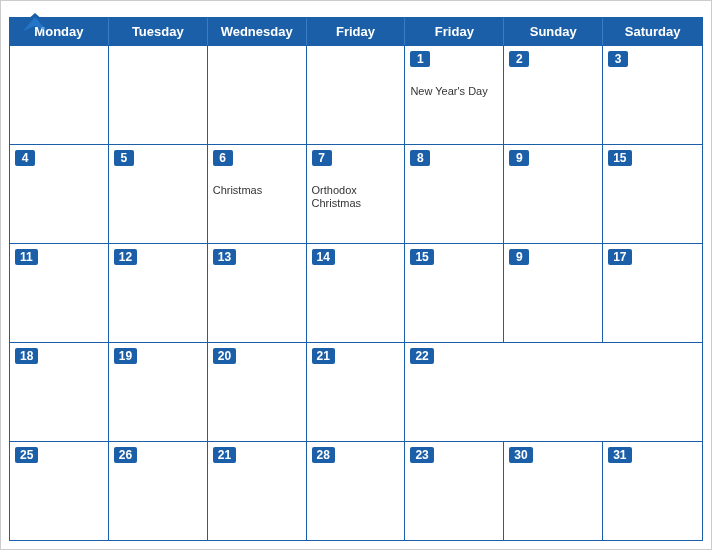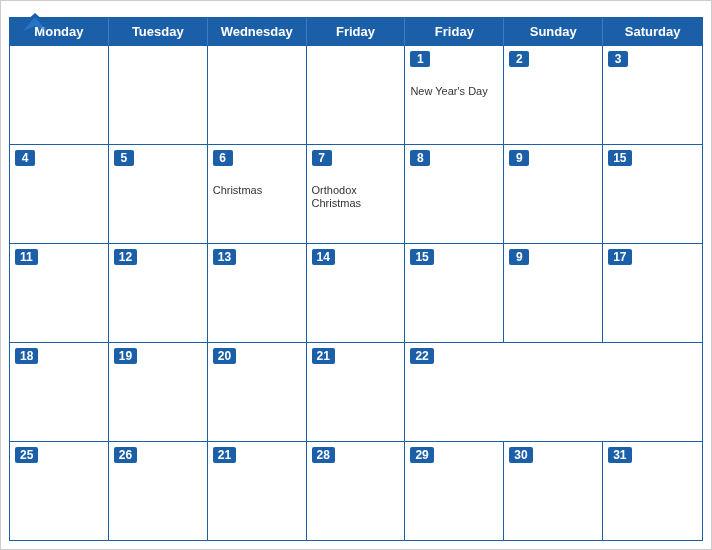--- a/index.html
+++ b/index.html
@@ -180,19 +180,19 @@
           <div class="day-cell"><span class="day-number">19</span></div>
           <div class="day-cell"><span class="day-number">20</span></div>
           <div class="day-cell"><span class="day-number">21</span></div>
           <div class="day-cell"><span class="day-number">22</span></div>
         </div>
         <div class="week-row">
           <div class="day-cell"><span class="day-number">25</span></div>
           <div class="day-cell"><span class="day-number">26</span></div>
           <div class="day-cell"><span class="day-number">21</span></div>
           <div class="day-cell"><span class="day-number">28</span></div>
-          <div class="day-cell"><span class="day-number">29</span></div>
+          <div class="day-cell"><span class="day-number">23</span></div>
           <div class="day-cell"><span class="day-number">30</span></div>
           <div class="day-cell"><span class="day-number">31</span></div>
         </div>
       </div>
   </div>
 </div>
 
 </body></html>

